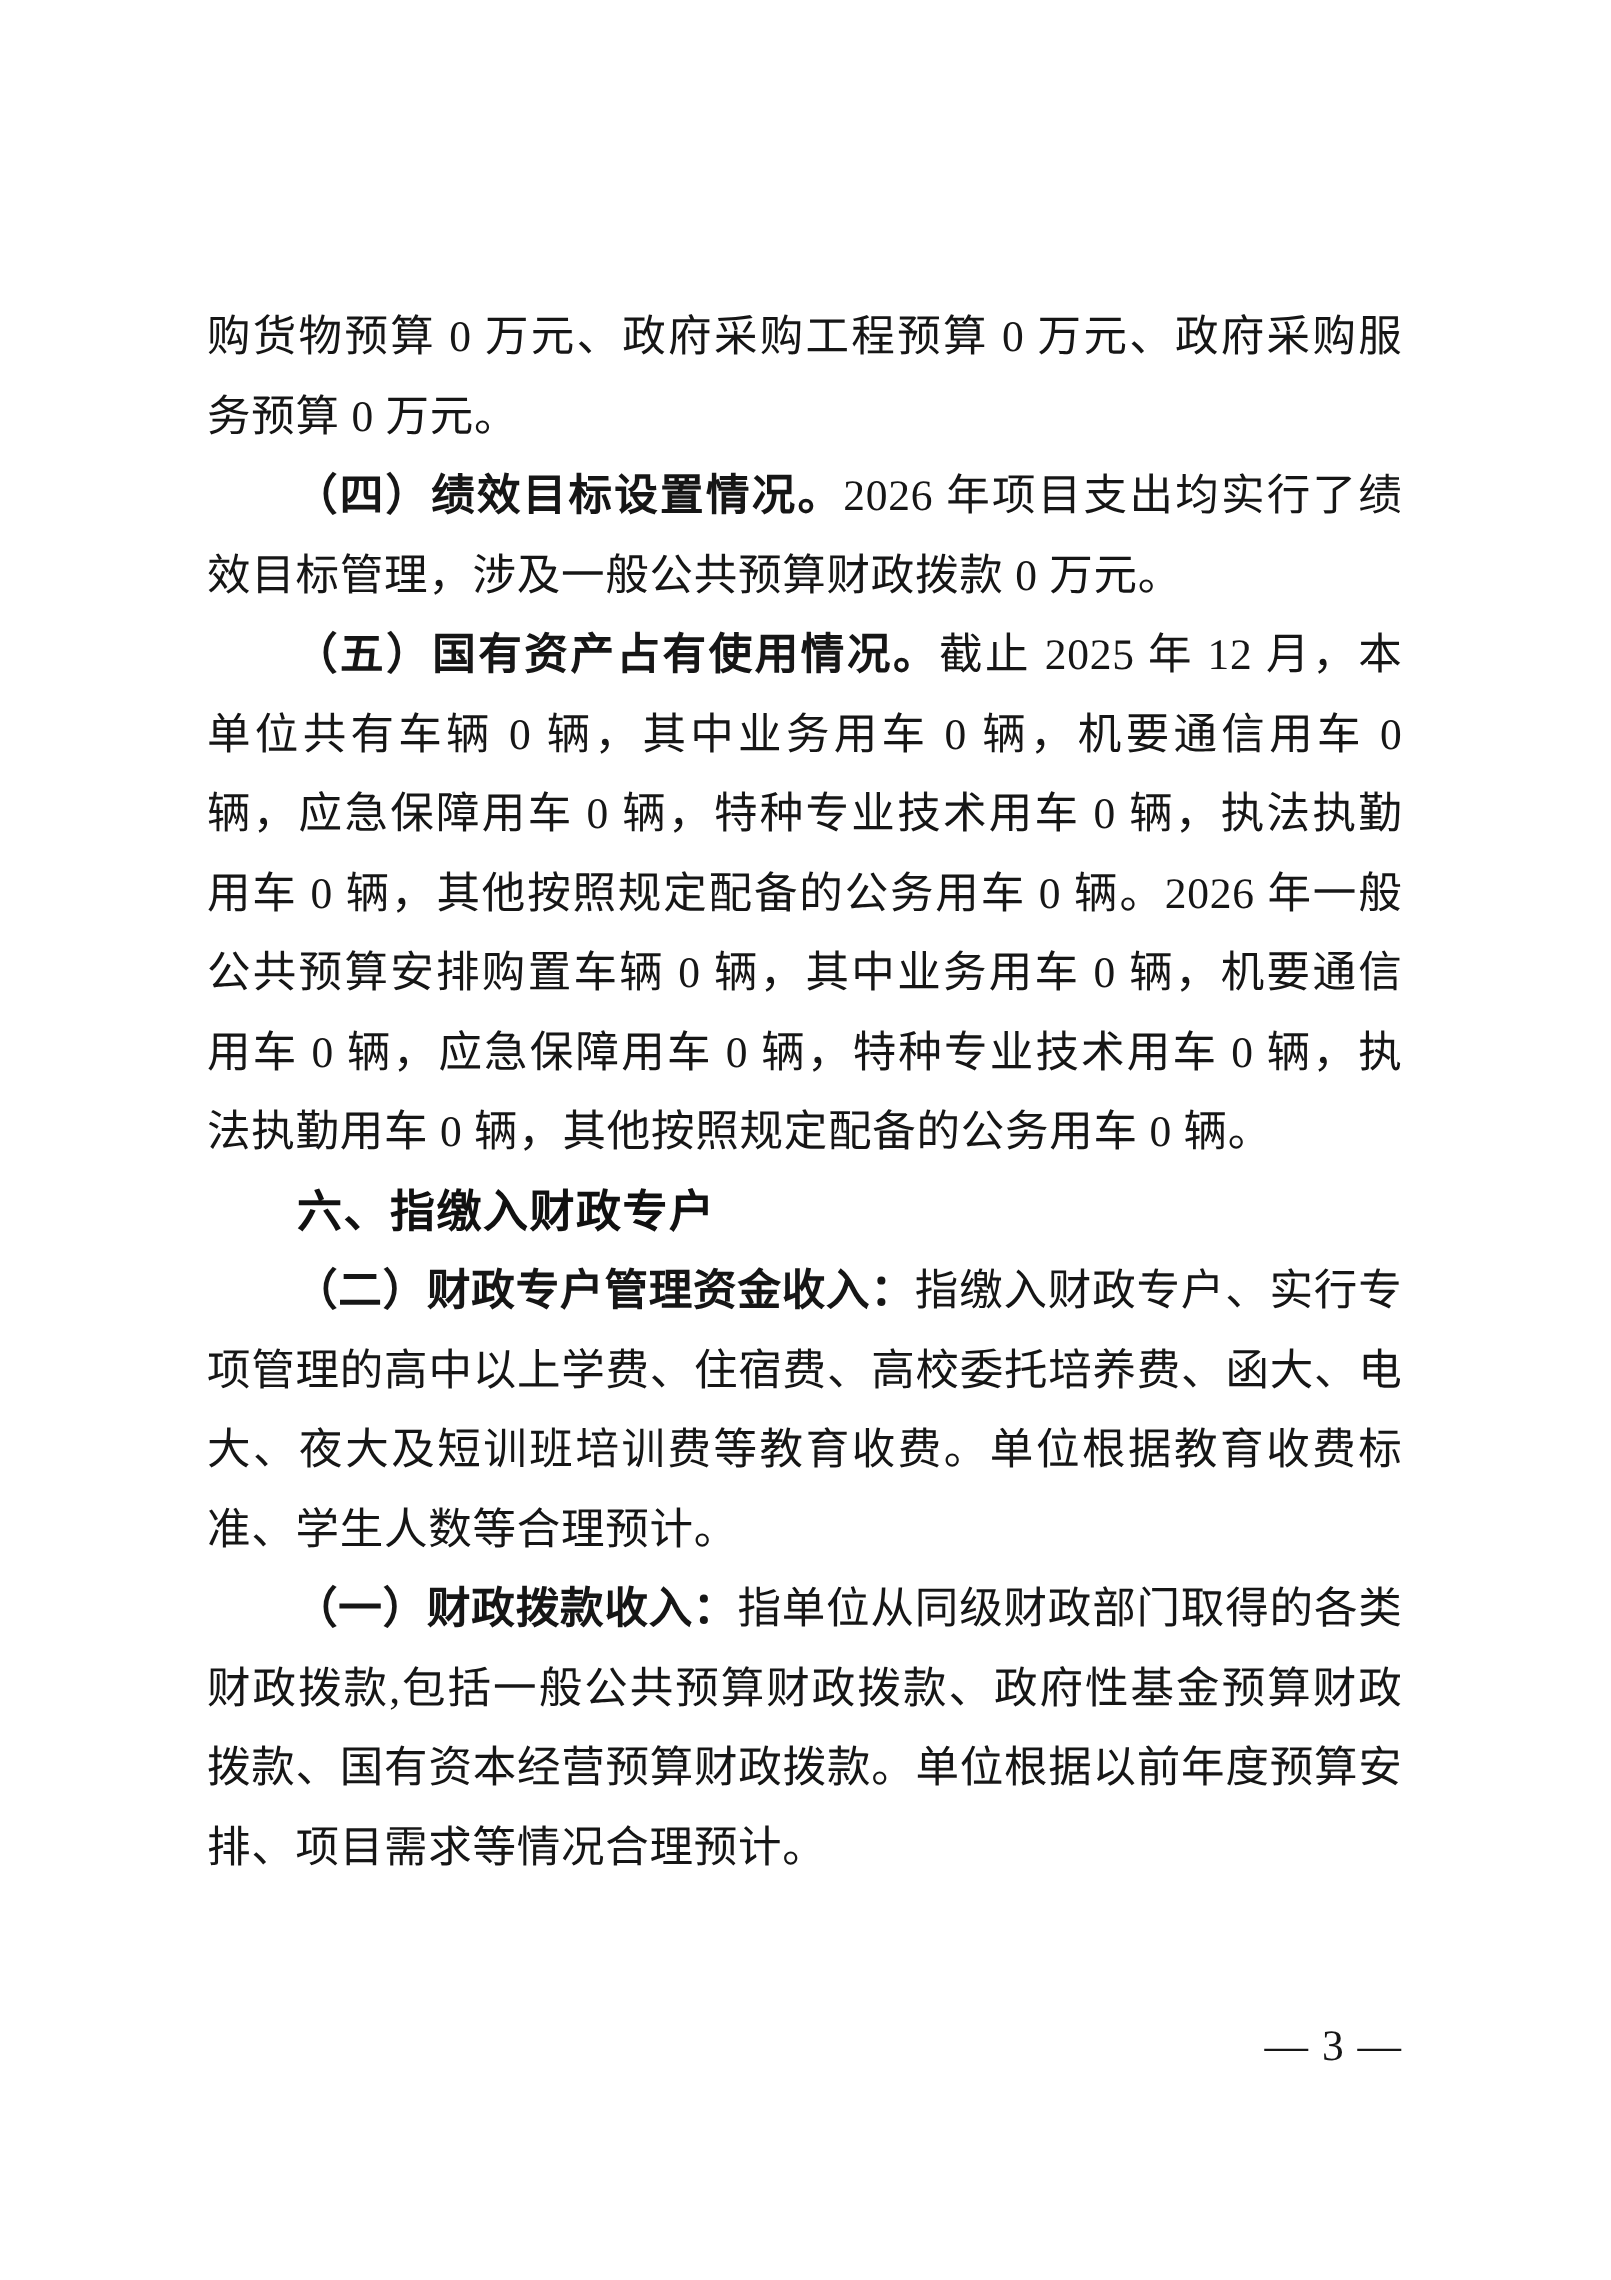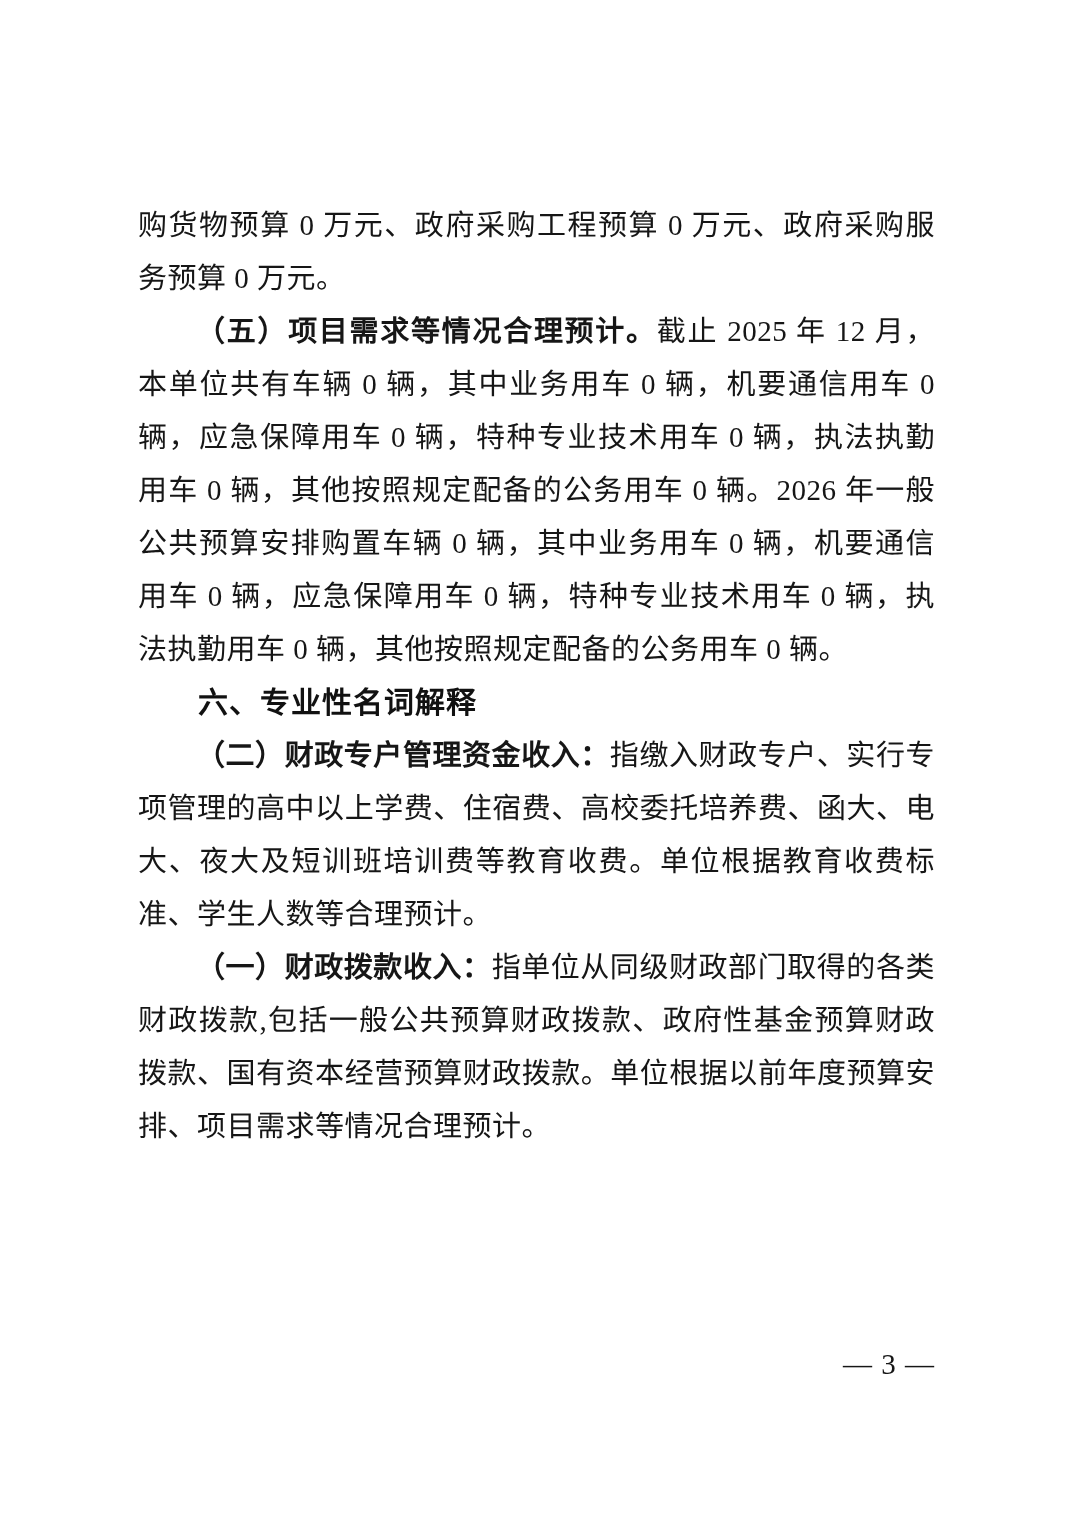--- a/index.html
+++ b/index.html
@@ -63,24 +63,25 @@
 </style>
 </head>
 <body>
 
 <div class="doc-page">
 
   <div class="text-block">
 
     <p class="para"><span class="lead"></span><span>购货物预算 0 万元、政府采购工程预算 0 万元、政府采购服务预算 0 万元。</span></p>
 
+    <p class="para indent"><span class="lead">（四）绩效目标设置情况。</span><span>2026 年项目支出均实行了绩效目标管理，涉及一般公共预算财政拨款 0 万元。</span></p>
 
-    <p class="para indent"><span class="lead">（五）项目需求等情况合理预计。</span><span>截止 2025 年 12 月，本单位共有车辆 0 辆，其中业务用车 0 辆，机要通信用车 0 辆，应急保障用车 0 辆，特种专业技术用车 0 辆，执法执勤用车 0 辆，其他按照规定配备的公务用车 0 辆。2026 年一般公共预算安排购置车辆 0 辆，其中业务用车 0 辆，机要通信用车 0 辆，应急保障用车 0 辆，特种专业技术用车 0 辆，执法执勤用车 0 辆，其他按照规定配备的公务用车 0 辆。</span></p>
+    <p class="para indent"><span class="lead">（五）国有资产占有使用情况。</span><span>截止 2025 年 12 月，本单位共有车辆 0 辆，其中业务用车 0 辆，机要通信用车 0 辆，应急保障用车 0 辆，特种专业技术用车 0 辆，执法执勤用车 0 辆，其他按照规定配备的公务用车 0 辆。2026 年一般公共预算安排购置车辆 0 辆，其中业务用车 0 辆，机要通信用车 0 辆，应急保障用车 0 辆，特种专业技术用车 0 辆，执法执勤用车 0 辆，其他按照规定配备的公务用车 0 辆。</span></p>
 
-    <h2 class="section-heading"><span>六、专业性名词解释</span></h2>
+    <h2 class="section-heading"><span>六、指缴入财政专户</span></h2>
 
     <p class="para indent"><span class="lead">（二）财政专户管理资金收入：</span><span>指缴入财政专户、实行专项管理的高中以上学费、住宿费、高校委托培养费、函大、电大、夜大及短训班培训费等教育收费。单位根据教育收费标准、学生人数等合理预计。</span></p>
 
     <p class="para indent"><span class="lead">（一）财政拨款收入：</span><span>指单位从同级财政部门取得的各类财政拨款,包括一般公共预算财政拨款、政府性基金预算财政拨款、国有资本经营预算财政拨款。单位根据以前年度预算安排、项目需求等情况合理预计。</span></p>
 
 
   </div>
 
   <div class="page-number">— 3 —</div>
 

